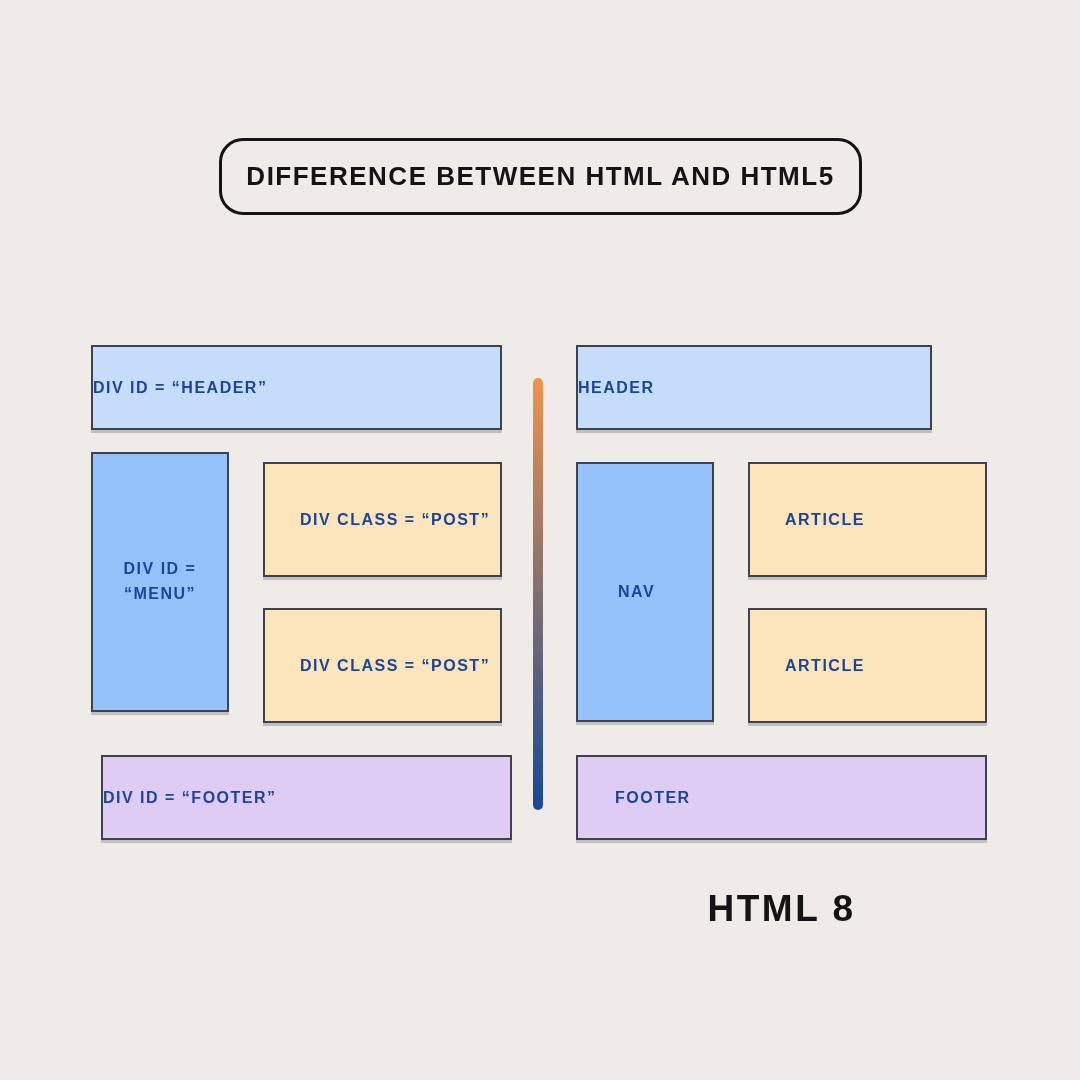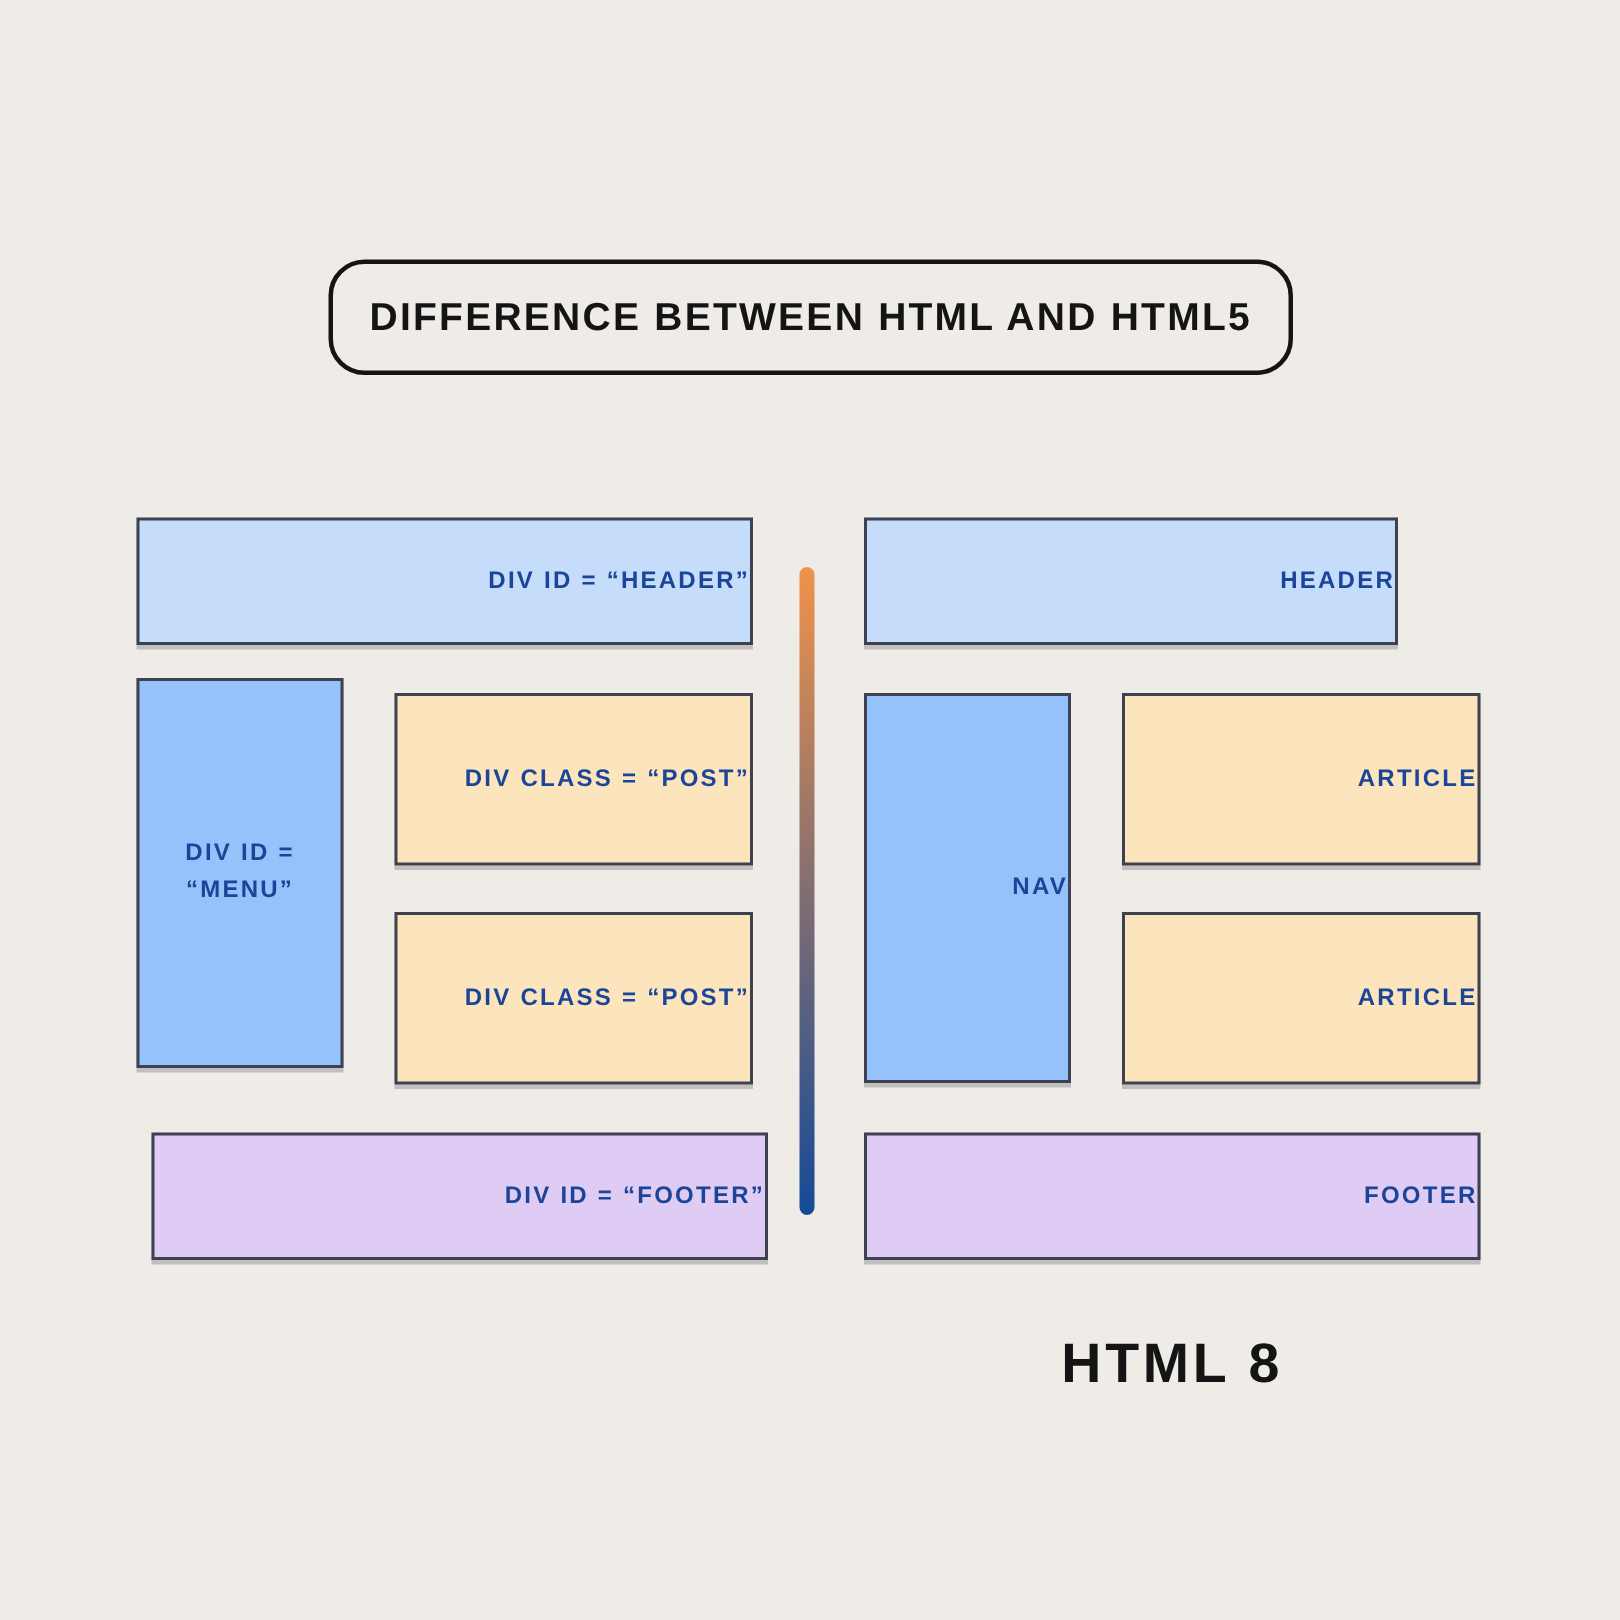--- a/index.html
+++ b/index.html
@@ -20,38 +20,37 @@
     position: absolute;
     left: 219px;
     top: 138px;
     width: 637px;
     height: 71px;
     border: 3px solid var(--title-text, #141414);
     border-radius: 24px;
     display: flex;
     align-items: center;
     justify-content: center;
-    margin-top: 35px;
   }
   .title-text {
     color: var(--title-text, #141414);
     font-size: 26px;
     font-weight: bold;
     letter-spacing: 1.5px;
     white-space: nowrap;
   }
 
   
   .box {
     position: absolute;
     border: 2px solid var(--box-border, #3d4150);
     box-shadow: 0 3px 0 rgba(110, 108, 118, 0.35);
     display: flex;
     align-items: center;
-    justify-content: flex-end;
+    justify-content: flex-start;
     color: var(--box-text, #1b4598);
     font-size: 16px;
     font-weight: bold;
     letter-spacing: 1.5px;
     text-align: center;
     box-sizing: border-box;
   }
   .box .one-line { white-space: nowrap; }
 
   .fill-light-blue { background: var(--box-light-blue, #c5dcfa); }
@@ -64,21 +63,21 @@
   .l-menu   { left: 91px;  top: 452px; width: 138px; height: 260px; padding: 0 12px; line-height: 1.55; }
   .l-post1  { left: 263px; top: 462px; width: 239px; height: 115px; }
   .l-post2  { left: 263px; top: 608px; width: 239px; height: 115px; }
   .l-footer { left: 101px;  top: 755px; width: 411px; height: 85px; }
 
   
   .r-header  { left: 576px; top: 345px; width: 356px; height: 85px; }
   .r-nav     { left: 576px; top: 462px; width: 138px; height: 260px; }
   .r-article1{ left: 748px; top: 462px; width: 239px; height: 115px; }
   .r-article2{ left: 748px; top: 608px; width: 239px; height: 115px; }
-  .r-footer  { left: 576px; top: 755px; width: 411px; height: 85px; }
+  .r-footer  { left: 576px; top: 755px; width: 411px; height: 85px; padding-left: 37px; }
 
   
   .divider {
     position: absolute;
     left: 533px;
     top: 378px;
     width: 10px;
     height: 432px;
     border-radius: 6px;
     background: linear-gradient(180deg,

